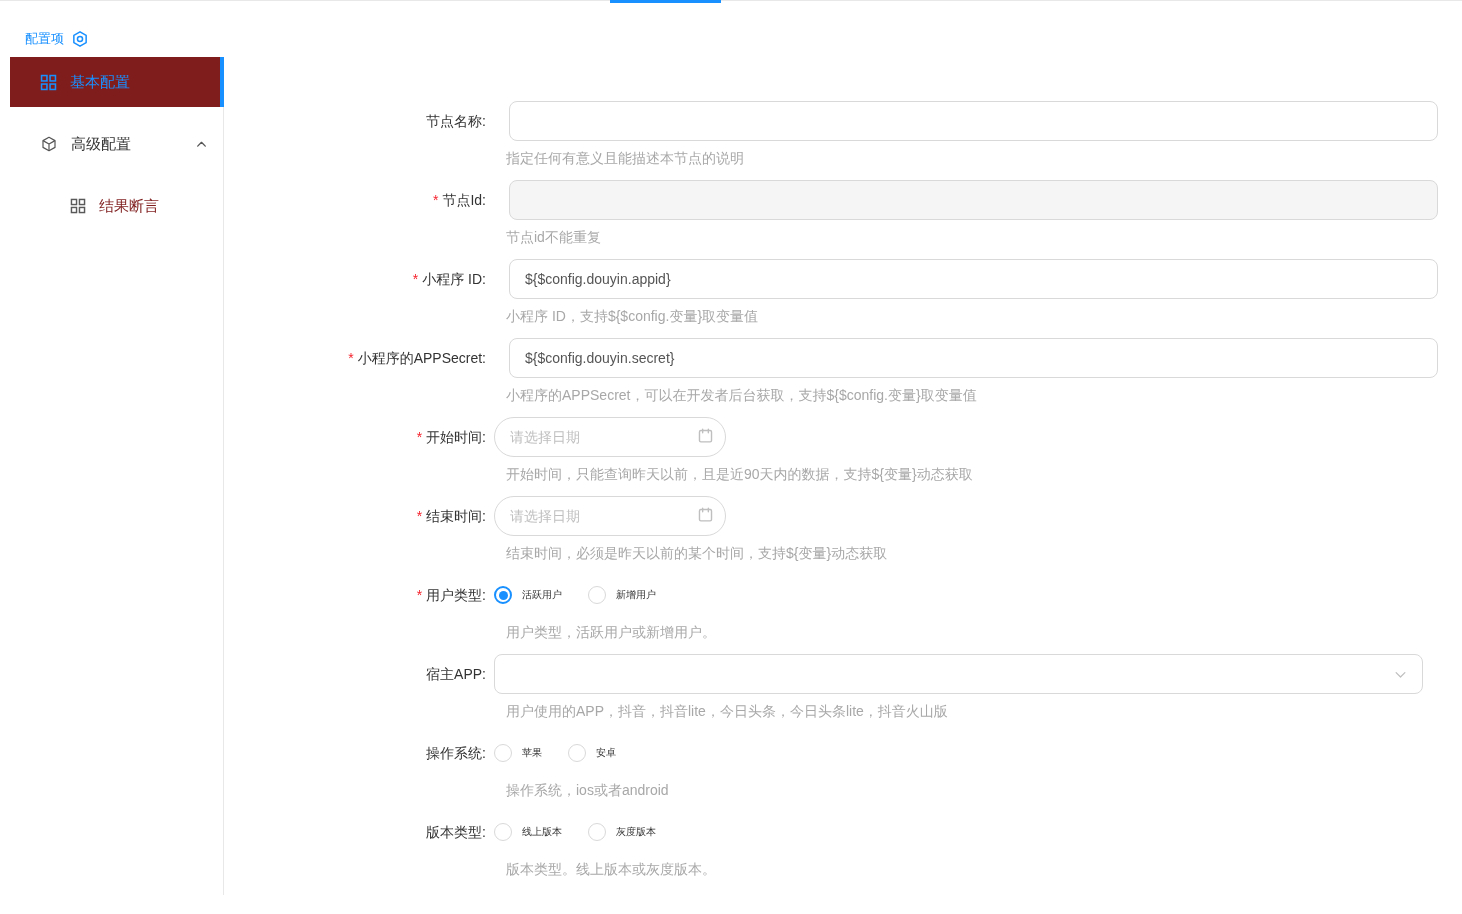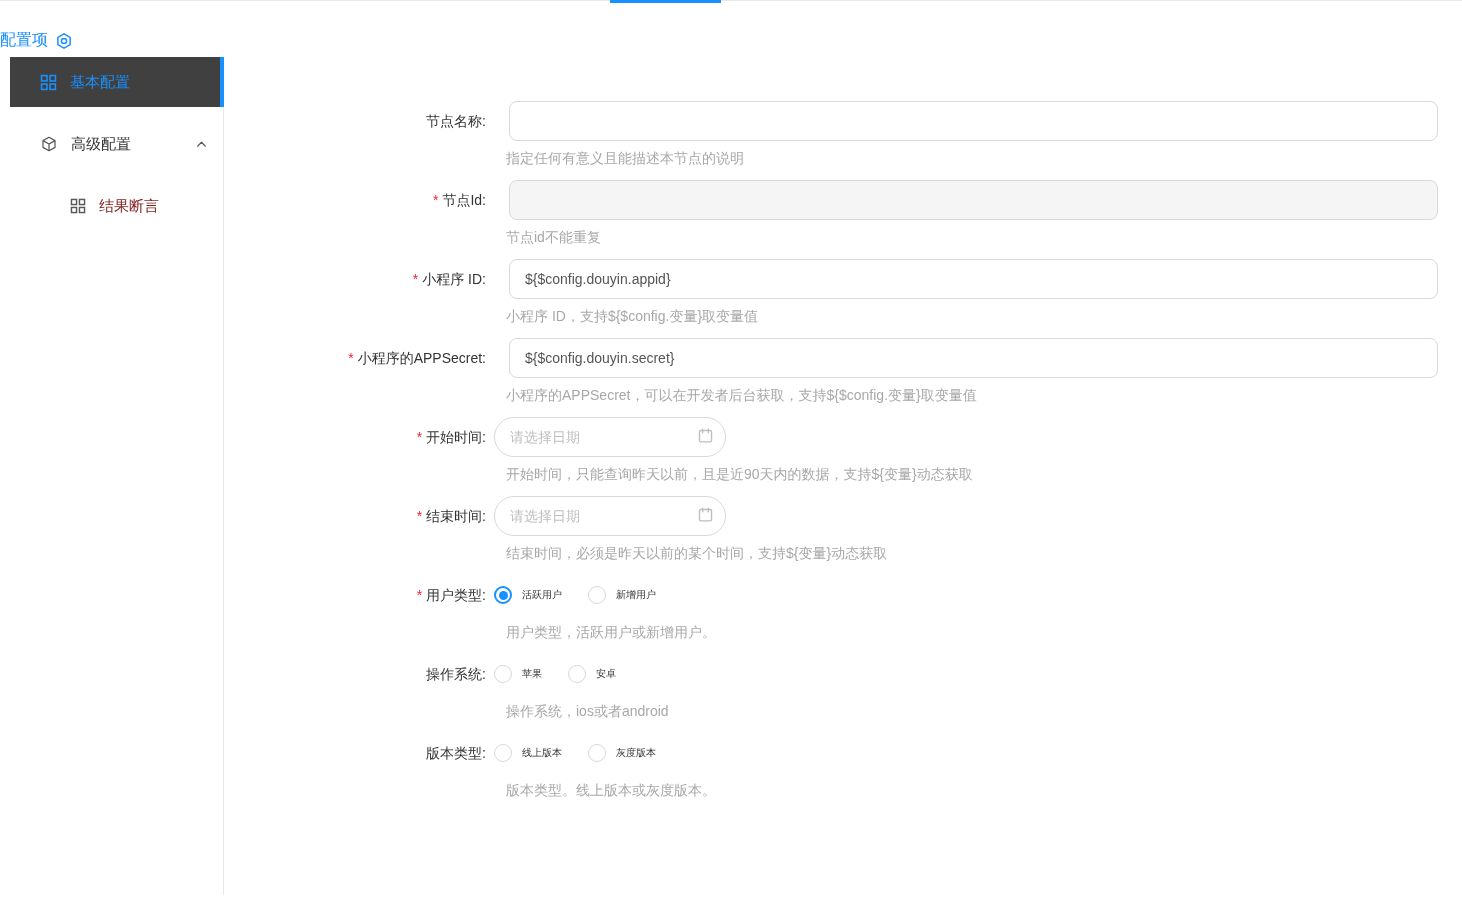--- a/index.html
+++ b/index.html
@@ -4,26 +4,26 @@
 <style>
   * { margin:0; padding:0; box-sizing:border-box; }
   html,body { width:1462px; height:914px; background:#fff; overflow:hidden;
               font-family:"Liberation Sans","DejaVu Sans",sans-serif; }
   .top-line { position:absolute; top:0; left:0; width:1462px; height:1px; background:#e8e8e8; }
   .top-tab-indicator { position:absolute; top:0; left:610px; width:111px; height:3px; background:#1890ff; }
 
   
   .sidebar { position:absolute; left:0; top:0; width:224px; height:914px; }
   .sidebar-divider { position:absolute; left:223px; top:57px; width:1px; height:838px; background:#e8e8e8; }
-  .sidebar-title { position:absolute; left:0; top:30px; display:flex; align-items:center; gap:7px;
-                   color:#1890ff; font-size:16px; }
+  .sidebar-title { position:absolute; left:25px; top:30px; display:flex; align-items:center; gap:7px;
+                   color:#1890ff; font-size:13px; }
   .menu { position:absolute; left:10px; top:57px; width:214px; }
   .menu-item { height:50px; display:flex; align-items:center; gap:13px; padding-left:30px;
                font-size:15px; color:#333; cursor:pointer; margin-bottom:12px; position:relative; z-index:2; }
-  .menu-item.selected { background:#404040; color:#1890ff; border-right:4px solid #1890ff; }
+  .menu-item.selected { background:#7f1d1d; color:#1890ff; border-right:4px solid #1890ff; }
   .menu-item.child { padding-left:60px; color:#7f1d1d; }
   .menu-item .mi-icon { display:flex; align-items:center; }
   .menu-item .chev { margin-left:auto; margin-right:16px; display:flex; align-items:center; }
 
   
   .form { position:absolute; left:224px; top:101px; width:1238px; }
   .frow { display:flex; margin-bottom:12px; }
   .flabel { width:270px; padding-right:8px; text-align:right; line-height:40px;
             font-size:14px; color:#333; white-space:nowrap; }
   .req { color:#f5222d; margin-right:4px; font-size:14px; }
@@ -182,20 +182,33 @@
         </label>
         <label class="radio">
           <span class="rdot"></span>
           <span>新增用户</span>
         </label>
       </div>
       <div class="hint">用户类型，活跃用户或新增用户。</div>
     </div>
   </div>
 
+  <div class="frow">
+    <div class="flabel"><span class="req"></span><span>宿主APP:</span></div>
+    <div class="fcontrol">
+      <div class="select-wrap">
+        <span class="chev-d">
+          <svg width="15" height="15" viewBox="0 0 24 24" fill="none" stroke="#bfbfbf" stroke-width="2" stroke-linecap="round" stroke-linejoin="round">
+            <polyline points="5,9 12,16 19,9"></polyline>
+          </svg>
+        </span>
+      </div>
+      <div class="hint">用户使用的APP，抖音，抖音lite，今日头条，今日头条lite，抖音火山版</div>
+    </div>
+  </div>
 
   <div class="frow">
     <div class="flabel"><span class="req"></span><span>操作系统:</span></div>
     <div class="fcontrol">
       <div class="radio-line">
         <label class="radio">
           <span class="rdot"></span>
           <span>苹果</span>
         </label>
         <label class="radio">

